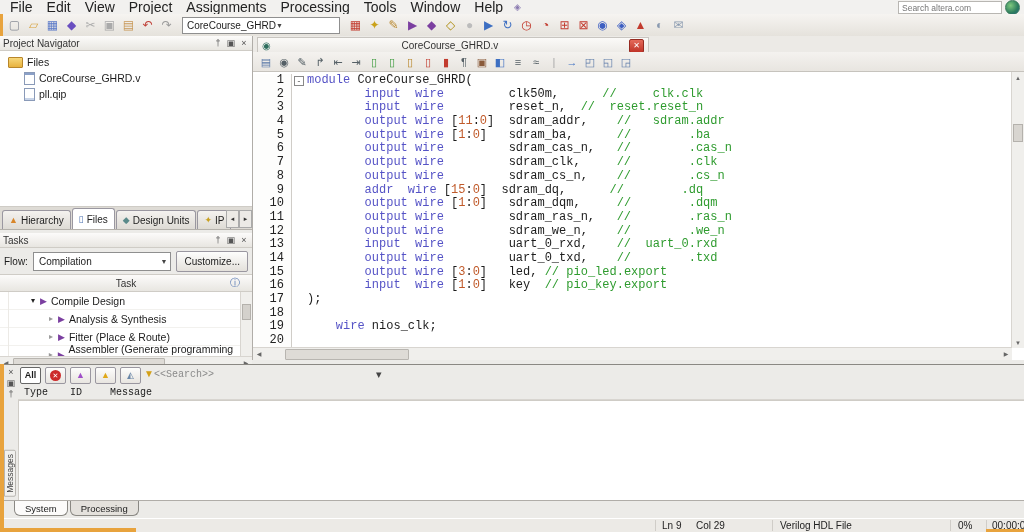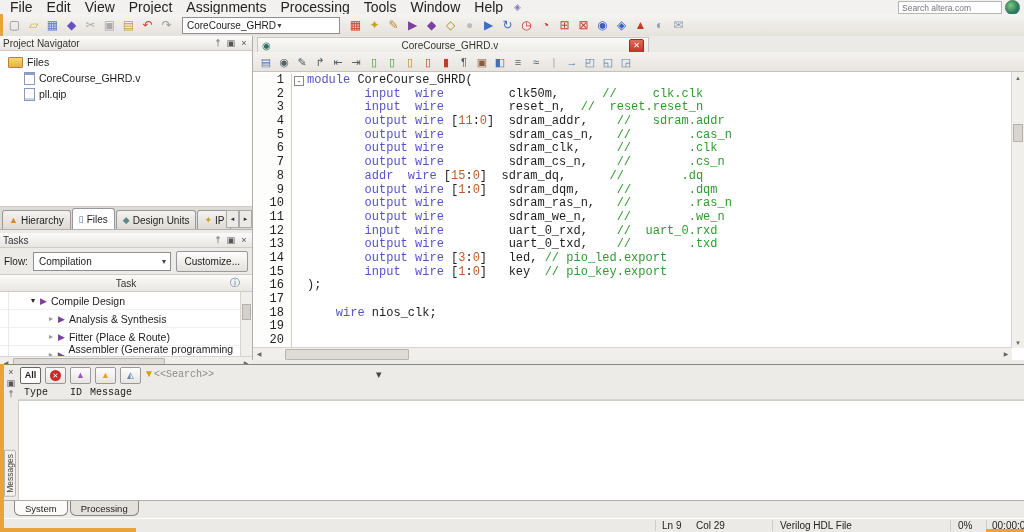--- a/index.html
+++ b/index.html
@@ -115,21 +115,21 @@
   .msg-filter .g{display:inline-flex;align-items:center;justify-content:center;font-size:9px;line-height:9px;}
   .msg-filter .g.round{width:11px;height:11px;border-radius:50%;font-size:7px;color:#fff;}
   .msg-filter.all{font-size:9px;font-weight:bold;background:#fff;border-color:#666;}
   .funnel{color:#d4a017;font-size:10px;margin-left:6px;}
   .msg-search{color:#8a8a8a;font-size:10px;font-family:"Liberation Mono","DejaVu Sans Mono",monospace;}
   .msg-chev{position:absolute;left:358px;top:3px;font-size:11px;color:#444;}
   .msg-header{height:14px;display:flex;align-items:center;font-size:10px;color:#222;
               font-family:"Liberation Mono","DejaVu Sans Mono",monospace;border-bottom:1px solid #d8d5d0;}
   .msg-header span:nth-child(1){margin-left:6px;}
   .msg-header span:nth-child(2){margin-left:22px;}
-  .msg-header span:nth-child(3){margin-left:8px;text-align:right;}
+  .msg-header span:nth-child(3){margin-left:28px;text-align:right;}
   .msg-body{position:absolute;left:0;right:0;top:35px;bottom:0;background:#fff;border:1px solid #cfccc6;border-right:none;}
   
   .bottomtabs{position:absolute;left:0;top:500px;right:0;height:18px;background:#ecebe8;
               border-top:1px solid #b0ada8;display:flex;align-items:flex-start;padding-left:14px;gap:2px;}
   .btab{height:14px;border:1px solid #8a8883;border-top:none;border-radius:0 0 6px 6px;
         padding:0 10px;font-size:9.5px;display:inline-flex;align-items:center;background:#e4e1dc;}
   .btab.active{background:#fcfbfa;}
   .statusbar{position:absolute;left:0;top:518px;right:0;height:14px;background:#eceae6;
              border-top:1px solid #fff;font-size:10px;color:#222;}
   .statusbar span{position:absolute;top:1px;line-height:12px;}
@@ -358,20 +358,21 @@
           <div>17</div>
           <div>18</div>
           <div>19</div>
           <div>20</div>
         </div>
       <div class="codetext" id="codelines">
           <div class="code-line"><span class="c-fold">-</span><span class="c-kw">module</span><span class="c-pln"> CoreCourse_GHRD(</span></div>
           <div class="code-line"><span class="c-pln">        </span><span class="c-kw">input</span><span class="c-pln">  </span><span class="c-kw">wire</span><span class="c-pln">         clk50m,      </span><span class="c-com">//     clk.clk</span></div>
           <div class="code-line"><span class="c-pln">        </span><span class="c-kw">input</span><span class="c-pln">  </span><span class="c-kw">wire</span><span class="c-pln">         reset_n,  </span><span class="c-com">//  reset.reset_n</span></div>
           <div class="code-line"><span class="c-pln">        </span><span class="c-kw">output</span><span class="c-pln"> </span><span class="c-kw">wire</span><span class="c-pln"> [</span><span class="c-num">11</span><span class="c-pln">:</span><span class="c-num">0</span><span class="c-pln">]  sdram_addr,    </span><span class="c-com">//   sdram.addr</span></div>
+          <div class="code-line"><span class="c-pln">        </span><span class="c-kw">output</span><span class="c-pln"> </span><span class="c-kw">wire</span><span class="c-pln"> [</span><span class="c-num">1</span><span class="c-pln">:</span><span class="c-num">0</span><span class="c-pln">]   sdram_ba,      </span><span class="c-com">//        .ba</span></div>
           <div class="code-line"><span class="c-pln">        </span><span class="c-kw">output</span><span class="c-pln"> </span><span class="c-kw">wire</span><span class="c-pln">         sdram_cas_n,   </span><span class="c-com">//        .cas_n</span></div>
           <div class="code-line"><span class="c-pln">        </span><span class="c-kw">output</span><span class="c-pln"> </span><span class="c-kw">wire</span><span class="c-pln">         sdram_clk,     </span><span class="c-com">//        .clk</span></div>
           <div class="code-line"><span class="c-pln">        </span><span class="c-kw">output</span><span class="c-pln"> </span><span class="c-kw">wire</span><span class="c-pln">         sdram_cs_n,    </span><span class="c-com">//        .cs_n</span></div>
           <div class="code-line"><span class="c-pln">        </span><span class="c-kw">addr</span><span class="c-pln">  </span><span class="c-kw">wire</span><span class="c-pln"> [</span><span class="c-num">15</span><span class="c-pln">:</span><span class="c-num">0</span><span class="c-pln">]  sdram_dq,      </span><span class="c-com">//        .dq</span></div>
           <div class="code-line"><span class="c-pln">        </span><span class="c-kw">output</span><span class="c-pln"> </span><span class="c-kw">wire</span><span class="c-pln"> [</span><span class="c-num">1</span><span class="c-pln">:</span><span class="c-num">0</span><span class="c-pln">]   sdram_dqm,     </span><span class="c-com">//        .dqm</span></div>
           <div class="code-line"><span class="c-pln">        </span><span class="c-kw">output</span><span class="c-pln"> </span><span class="c-kw">wire</span><span class="c-pln">         sdram_ras_n,   </span><span class="c-com">//        .ras_n</span></div>
           <div class="code-line"><span class="c-pln">        </span><span class="c-kw">output</span><span class="c-pln"> </span><span class="c-kw">wire</span><span class="c-pln">         sdram_we_n,    </span><span class="c-com">//        .we_n</span></div>
           <div class="code-line"><span class="c-pln">        </span><span class="c-kw">input</span><span class="c-pln">  </span><span class="c-kw">wire</span><span class="c-pln">         uart_0_rxd,    </span><span class="c-com">//  uart_0.rxd</span></div>
           <div class="code-line"><span class="c-pln">        </span><span class="c-kw">output</span><span class="c-pln"> </span><span class="c-kw">wire</span><span class="c-pln">         uart_0_txd,    </span><span class="c-com">//        .txd</span></div>
           <div class="code-line"><span class="c-pln">        </span><span class="c-kw">output</span><span class="c-pln"> </span><span class="c-kw">wire</span><span class="c-pln"> [</span><span class="c-num">3</span><span class="c-pln">:</span><span class="c-num">0</span><span class="c-pln">]   led, </span><span class="c-com">// pio_led.export</span></div>

